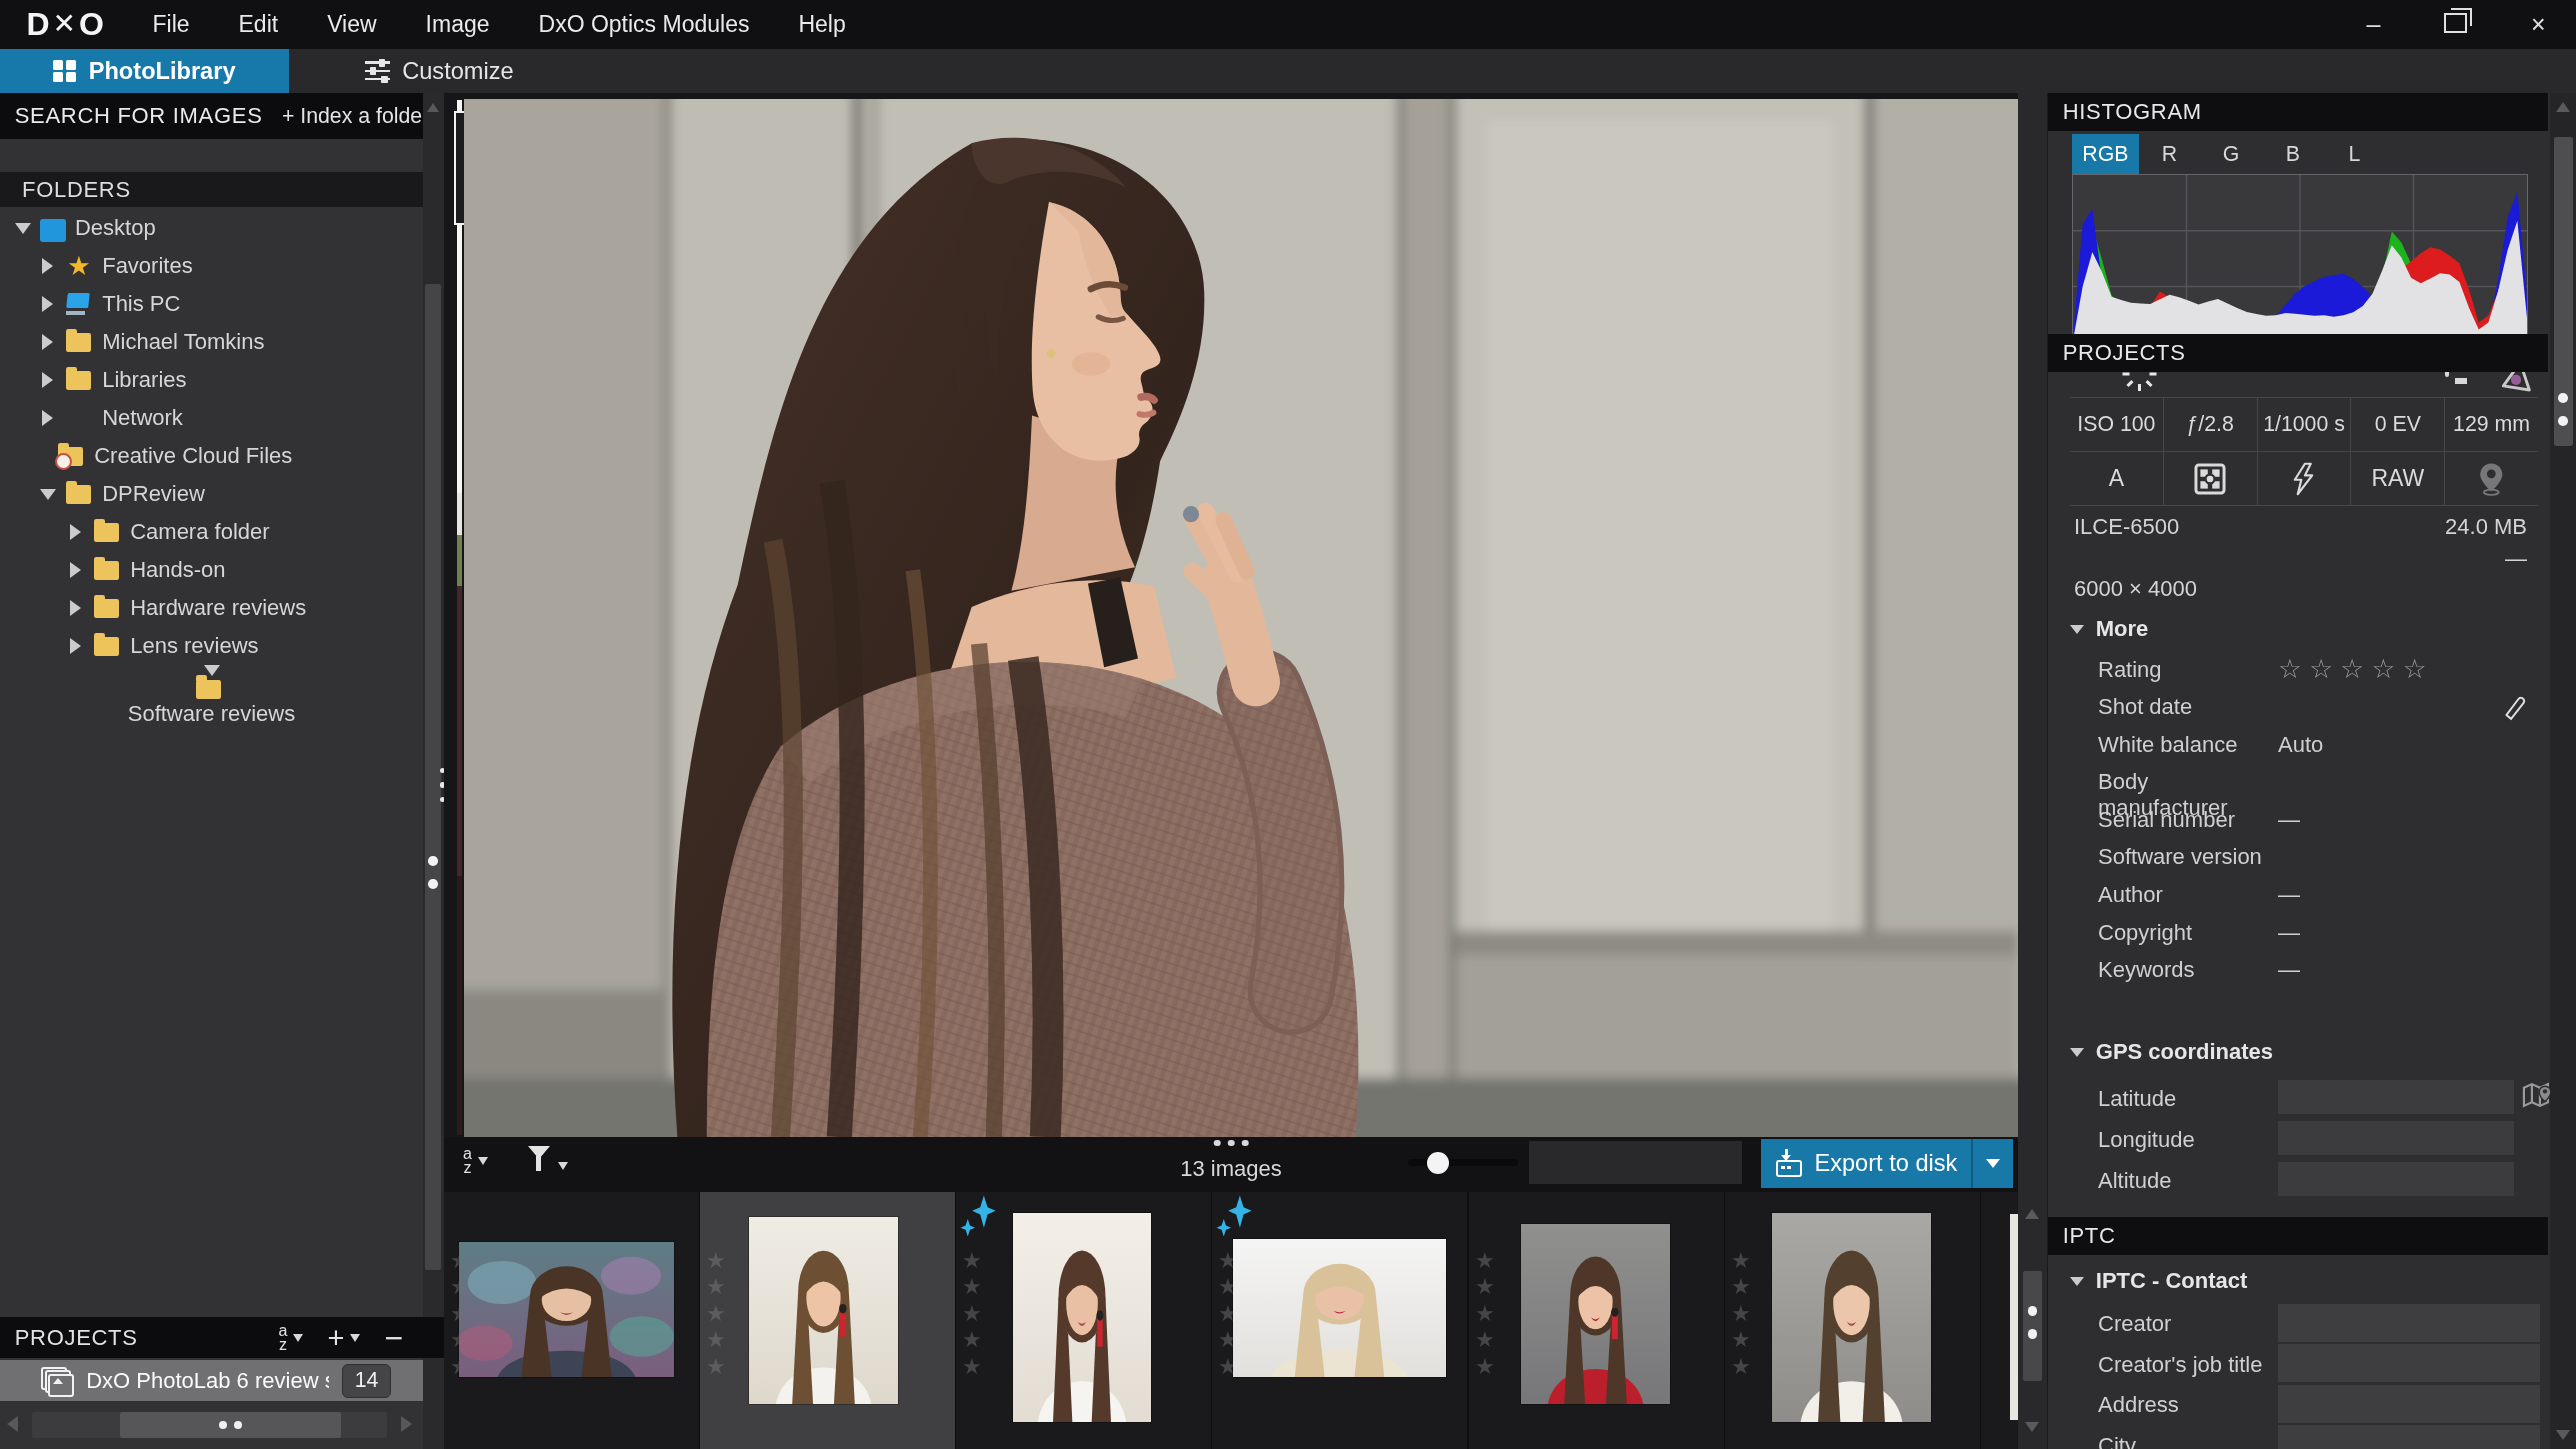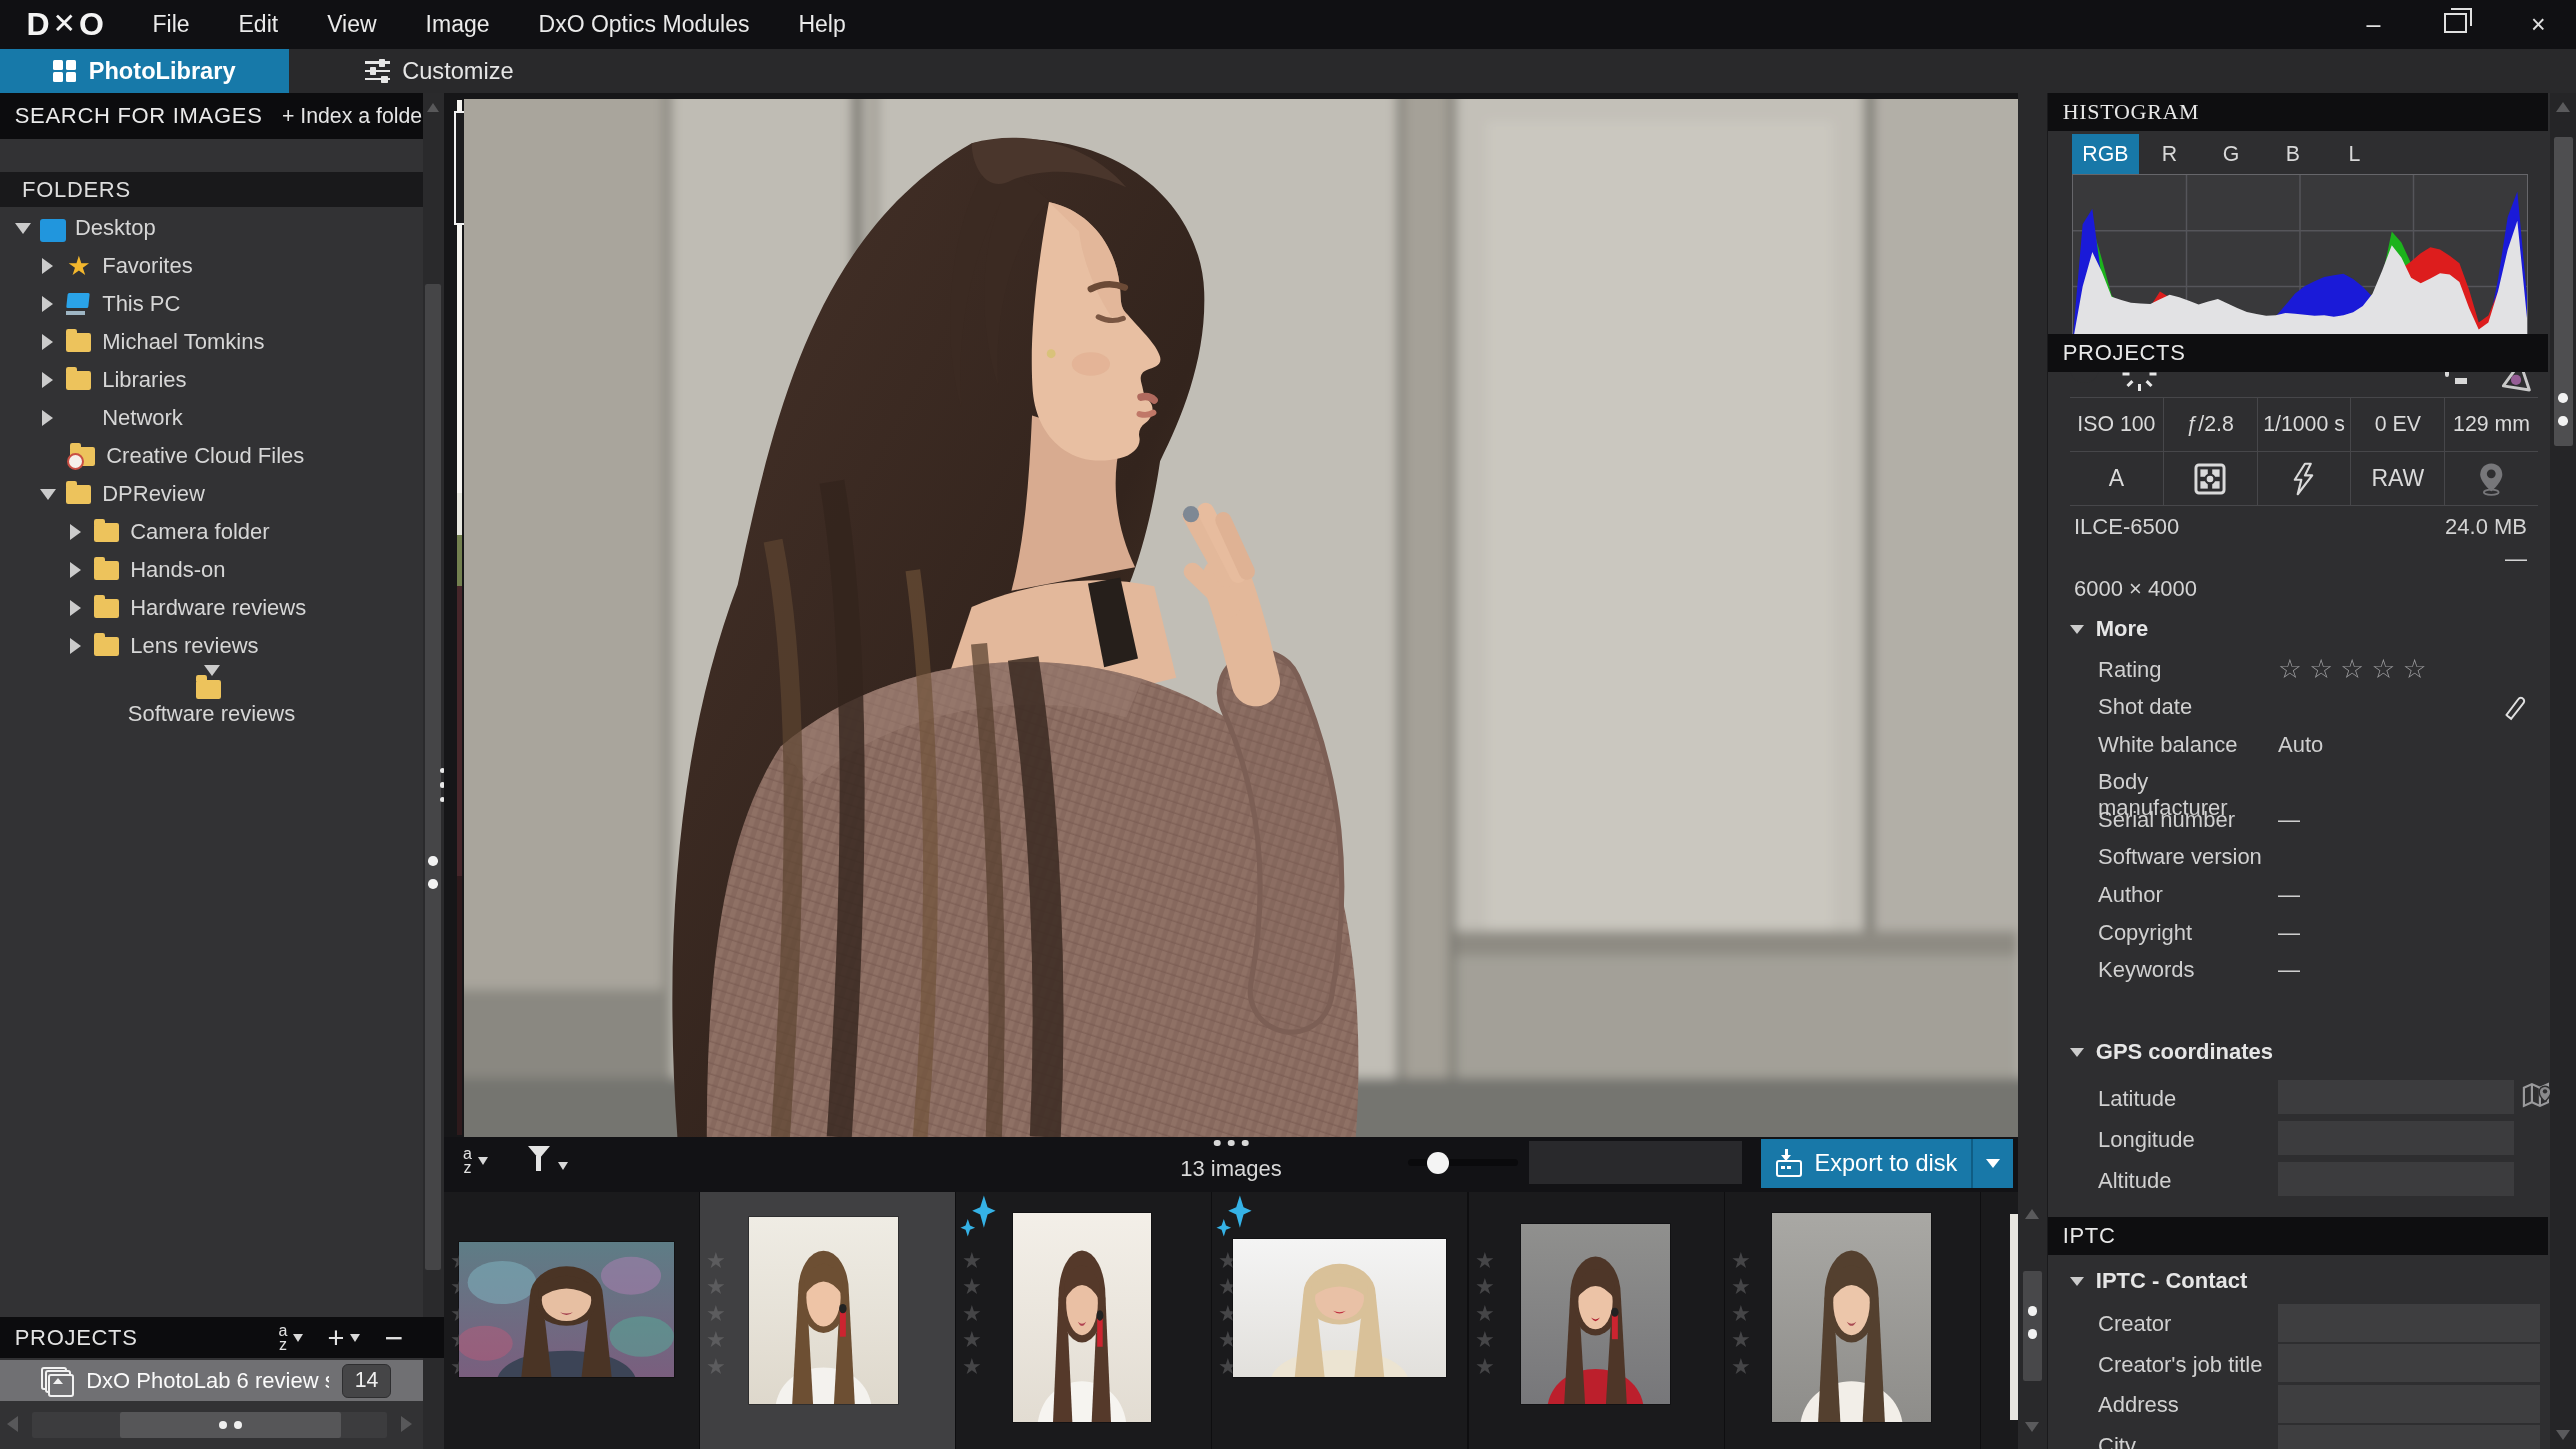--- a/index.html
+++ b/index.html
@@ -347,21 +347,21 @@
           <span class="ticon ic-library"><span class="folder"></span><span class="band"></span></span>
           <span class="tlabel">Libraries</span>
         </div>
         <div class="tree-row" style="padding-left: 35px;">
           <span class="tw">
             <span class="tri-r"></span>
           </span>
           <span class="ticon ic-network"><span class="scr"></span><span class="globe"></span></span>
           <span class="tlabel">Network</span>
         </div>
-        <div class="tree-row" style="padding-left: 39px; align-items: center;">
+        <div class="tree-row" style="padding-left: 27px; align-items: center;">
           <span class="tw"></span>
           <span class="ticon ic-cc">
             <span class="folder"></span>
             <span class="badge"></span>
           </span>
           <span class="tlabel">Creative Cloud Files</span>
         </div>
         <div class="tree-row" style="padding-left: 35px;">
           <span class="tw">
             <span class="tri-d"></span>
@@ -792,21 +792,21 @@
     <div class="vthumb">
       <div class="grip-dots" style="position:absolute;left:0;right:0;top:22px;">
           <i></i>
           <i></i>
         </div>
     </div>
     <span class="dntri"></span>
   </div>
 
   <div id="rightpanel" class="abs">
-    <div class="section-header" style="top:0;font-family:Liberation Serif, serif;">
+    <div class="section-header" style="top:0;">
       <span>HISTOGRAM</span>
     </div>
     <div id="hist-tabs">
         <div class="hist-tab active">RGB</div>
         <div class="hist-tab">R</div>
         <div class="hist-tab">G</div>
         <div class="hist-tab">B</div>
         <div class="hist-tab">L</div>
       </div>
     <div id="hist-plot">

